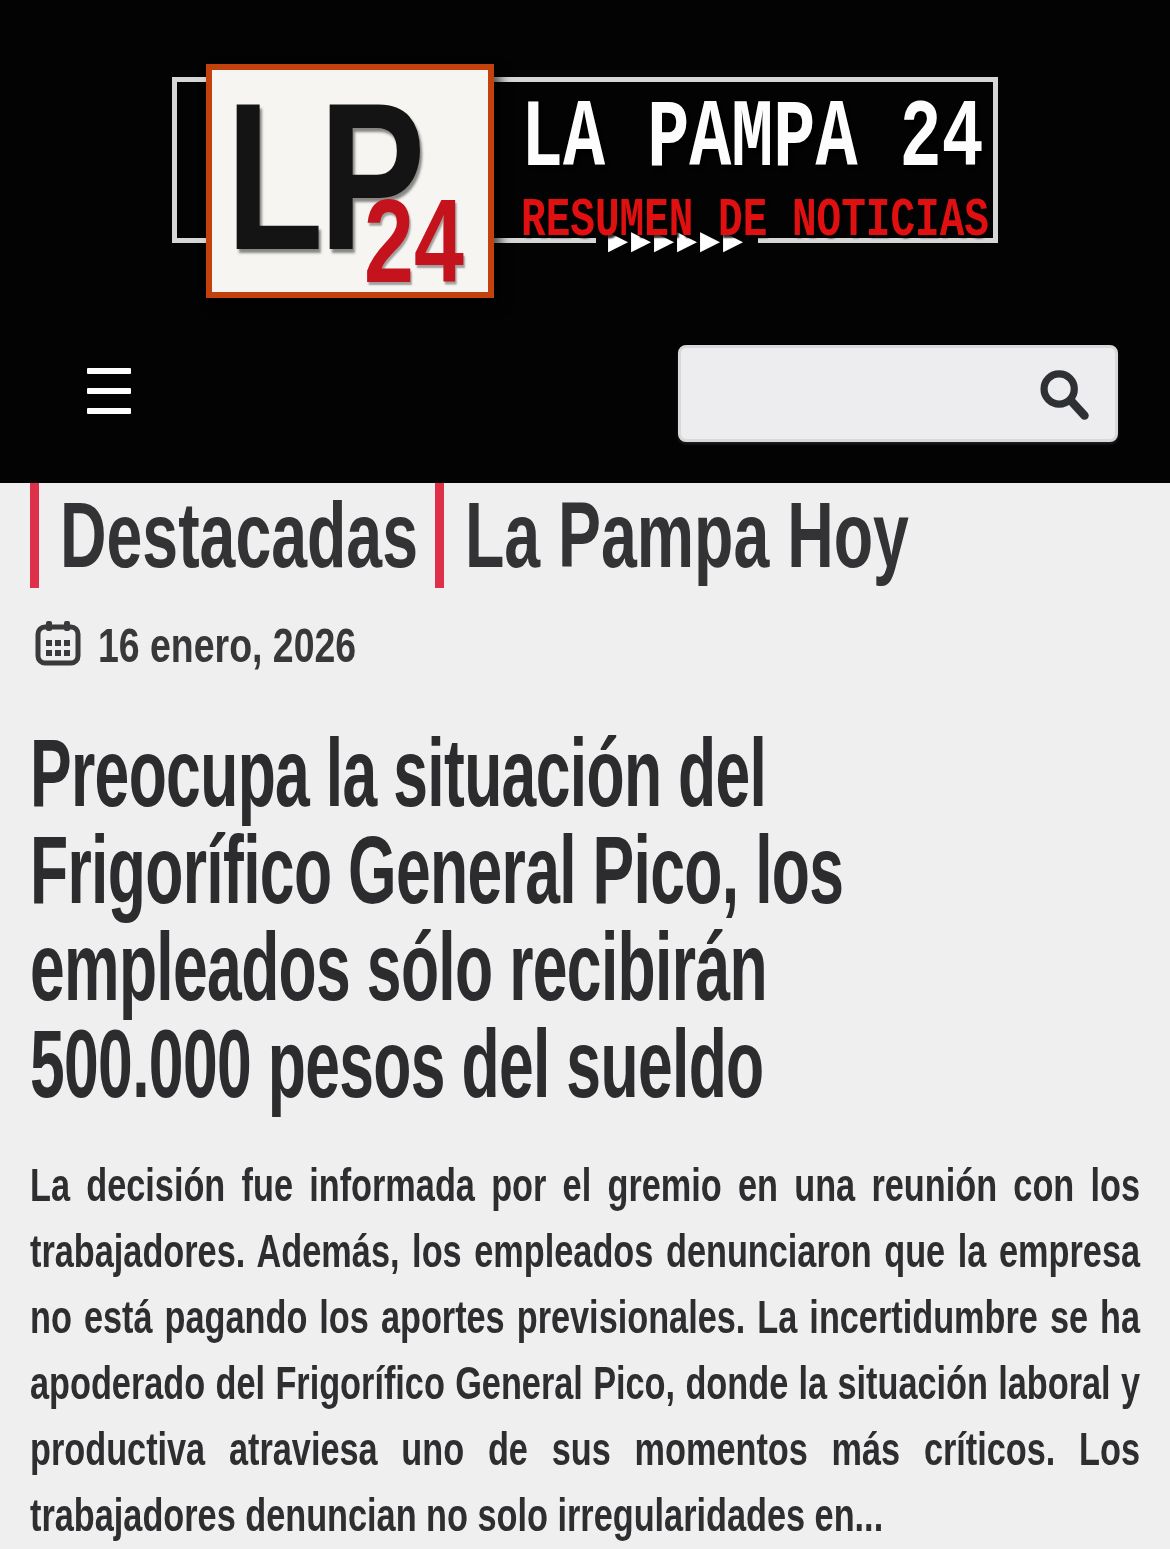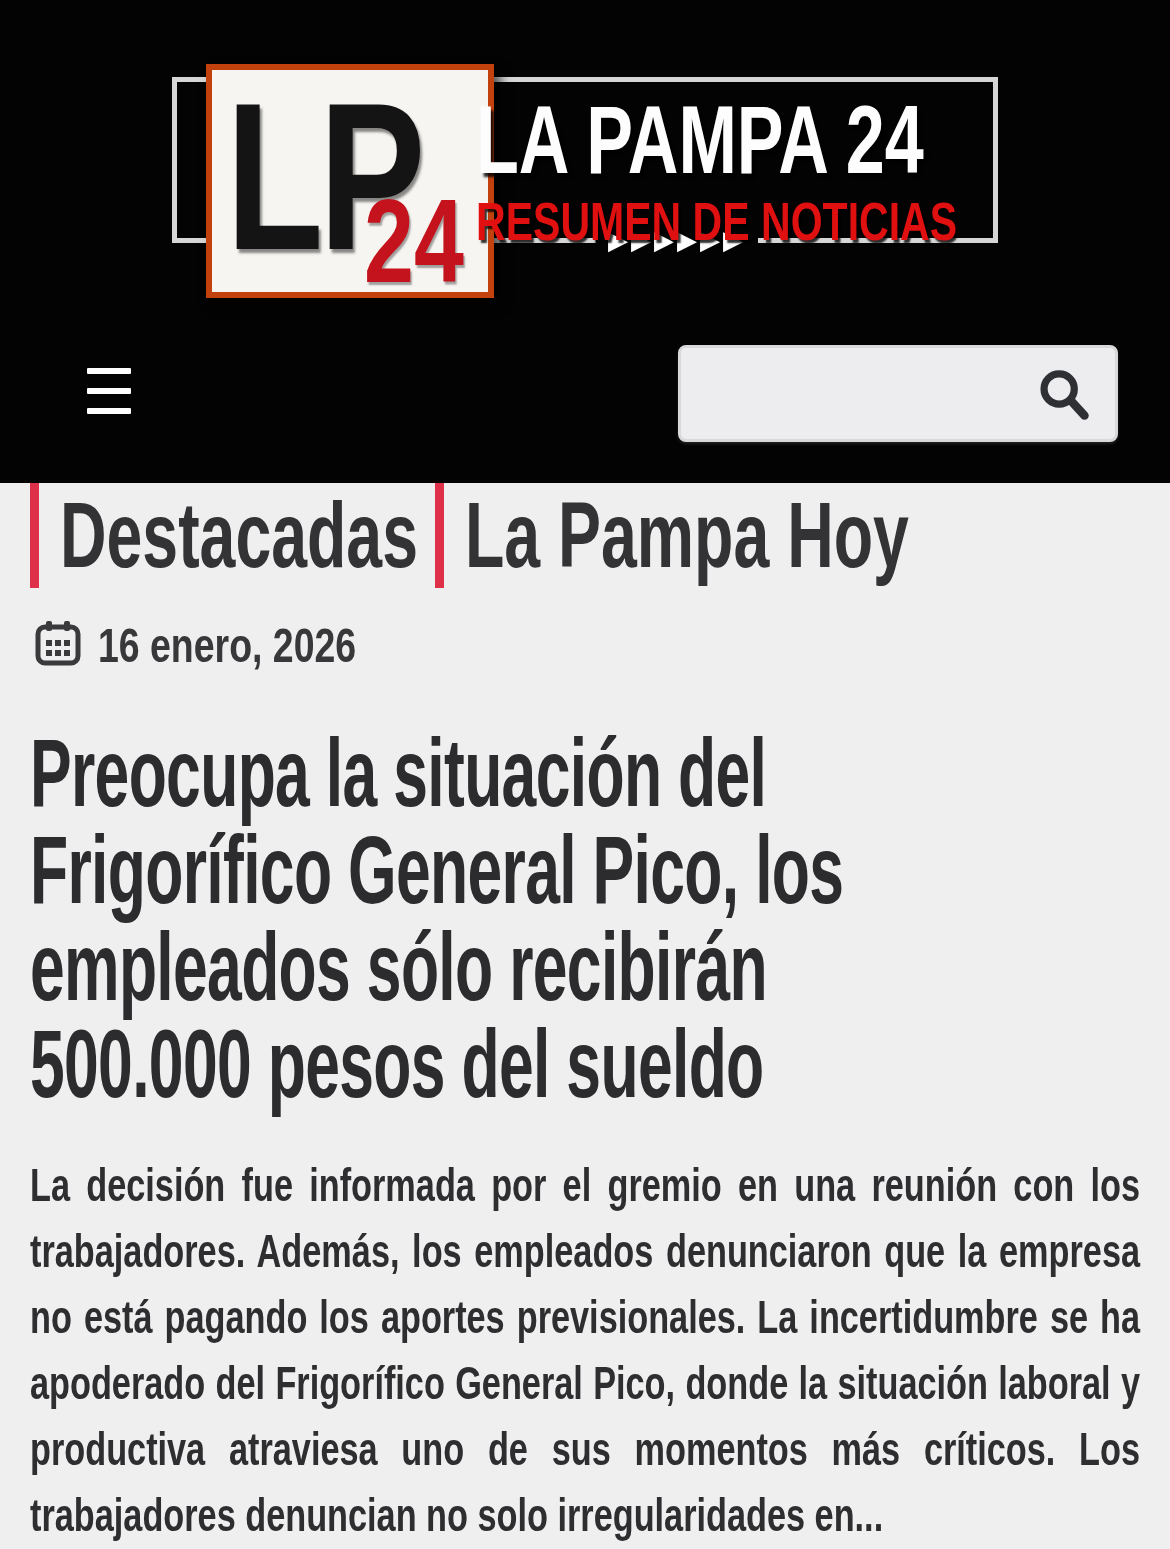--- a/index.html
+++ b/index.html
@@ -15,21 +15,21 @@
             background:#f6f5f2;border:6px solid #c2410c;
             box-shadow:7px 7px 10px rgba(0,0,0,.6);}
   .logo-box-text{position:absolute;left:14px;top:2px;font-size:210px;line-height:1;
                  font-weight:bold;color:#141414;letter-spacing:-6px;
                  display:inline-block;transform:scaleX(.76);transform-origin:0 0;
                  white-space:nowrap;text-shadow:3px 4px 3px rgba(0,0,0,.45);}
   .logo-box-number{position:absolute;left:152px;top:112px;font-size:118px;line-height:1;
                    font-weight:bold;color:#c4131d;display:inline-block;
                    transform:scaleX(.76);transform-origin:0 0;white-space:nowrap;
                    text-shadow:2px 3px 2px rgba(0,0,0,.35);}
-  .logo-text{position:absolute;left:476px;top:92px;}
+  .logo-text{position:absolute;left:521px;top:92px;font-family:Liberation Mono, monospace;}
   .logo-title{font-size:96px;line-height:1;font-weight:bold;color:#fdfdfd;
               display:inline-block;transform:scaleX(.73);transform-origin:0 0;
               white-space:nowrap;text-shadow:4px 4px 3px rgba(0,0,0,.85);}
   .logo-subtitle{margin-top:6px;font-size:54px;line-height:1;font-weight:bold;color:#e01010;
                  display:block;transform:scaleX(.76);transform-origin:0 0;
                  white-space:nowrap;text-shadow:3px 3px 2px rgba(0,0,0,.8);}
   .logo-arrows{position:absolute;left:596px;top:224px;background:#030303;
                padding:0 12px;font-size:26px;line-height:32px;color:#fff;
                letter-spacing:3px;white-space:nowrap;}
 

